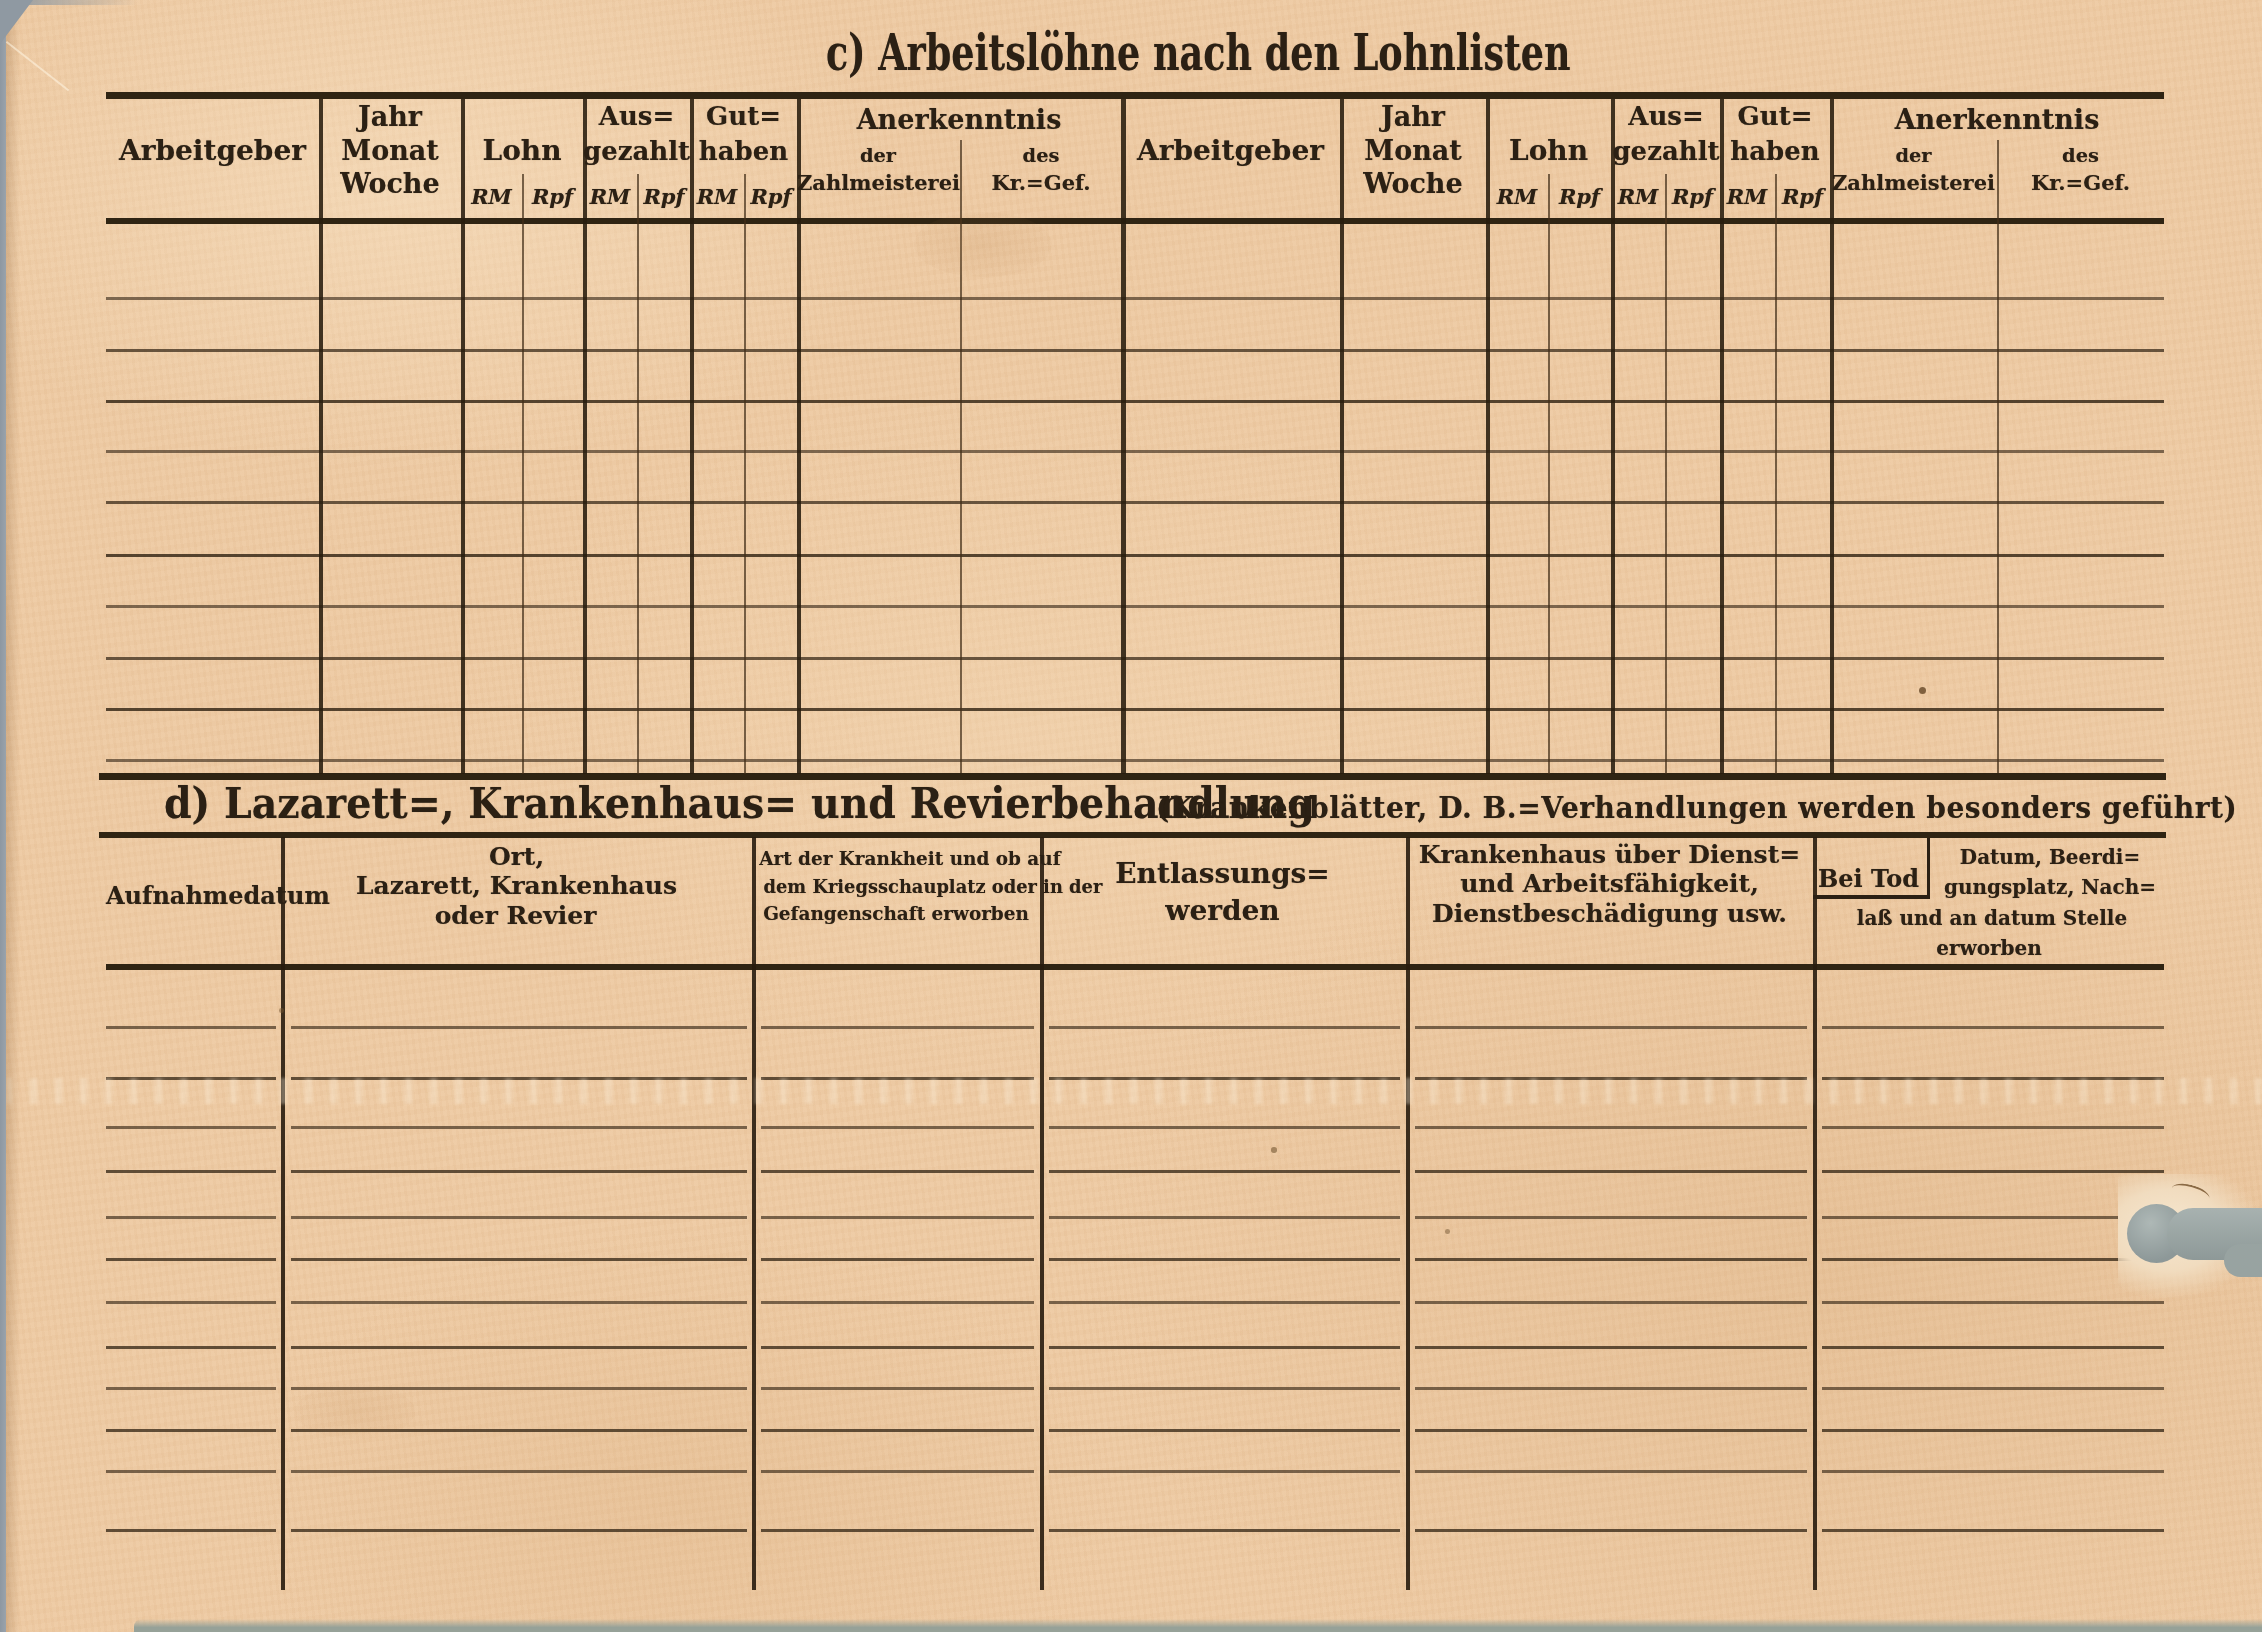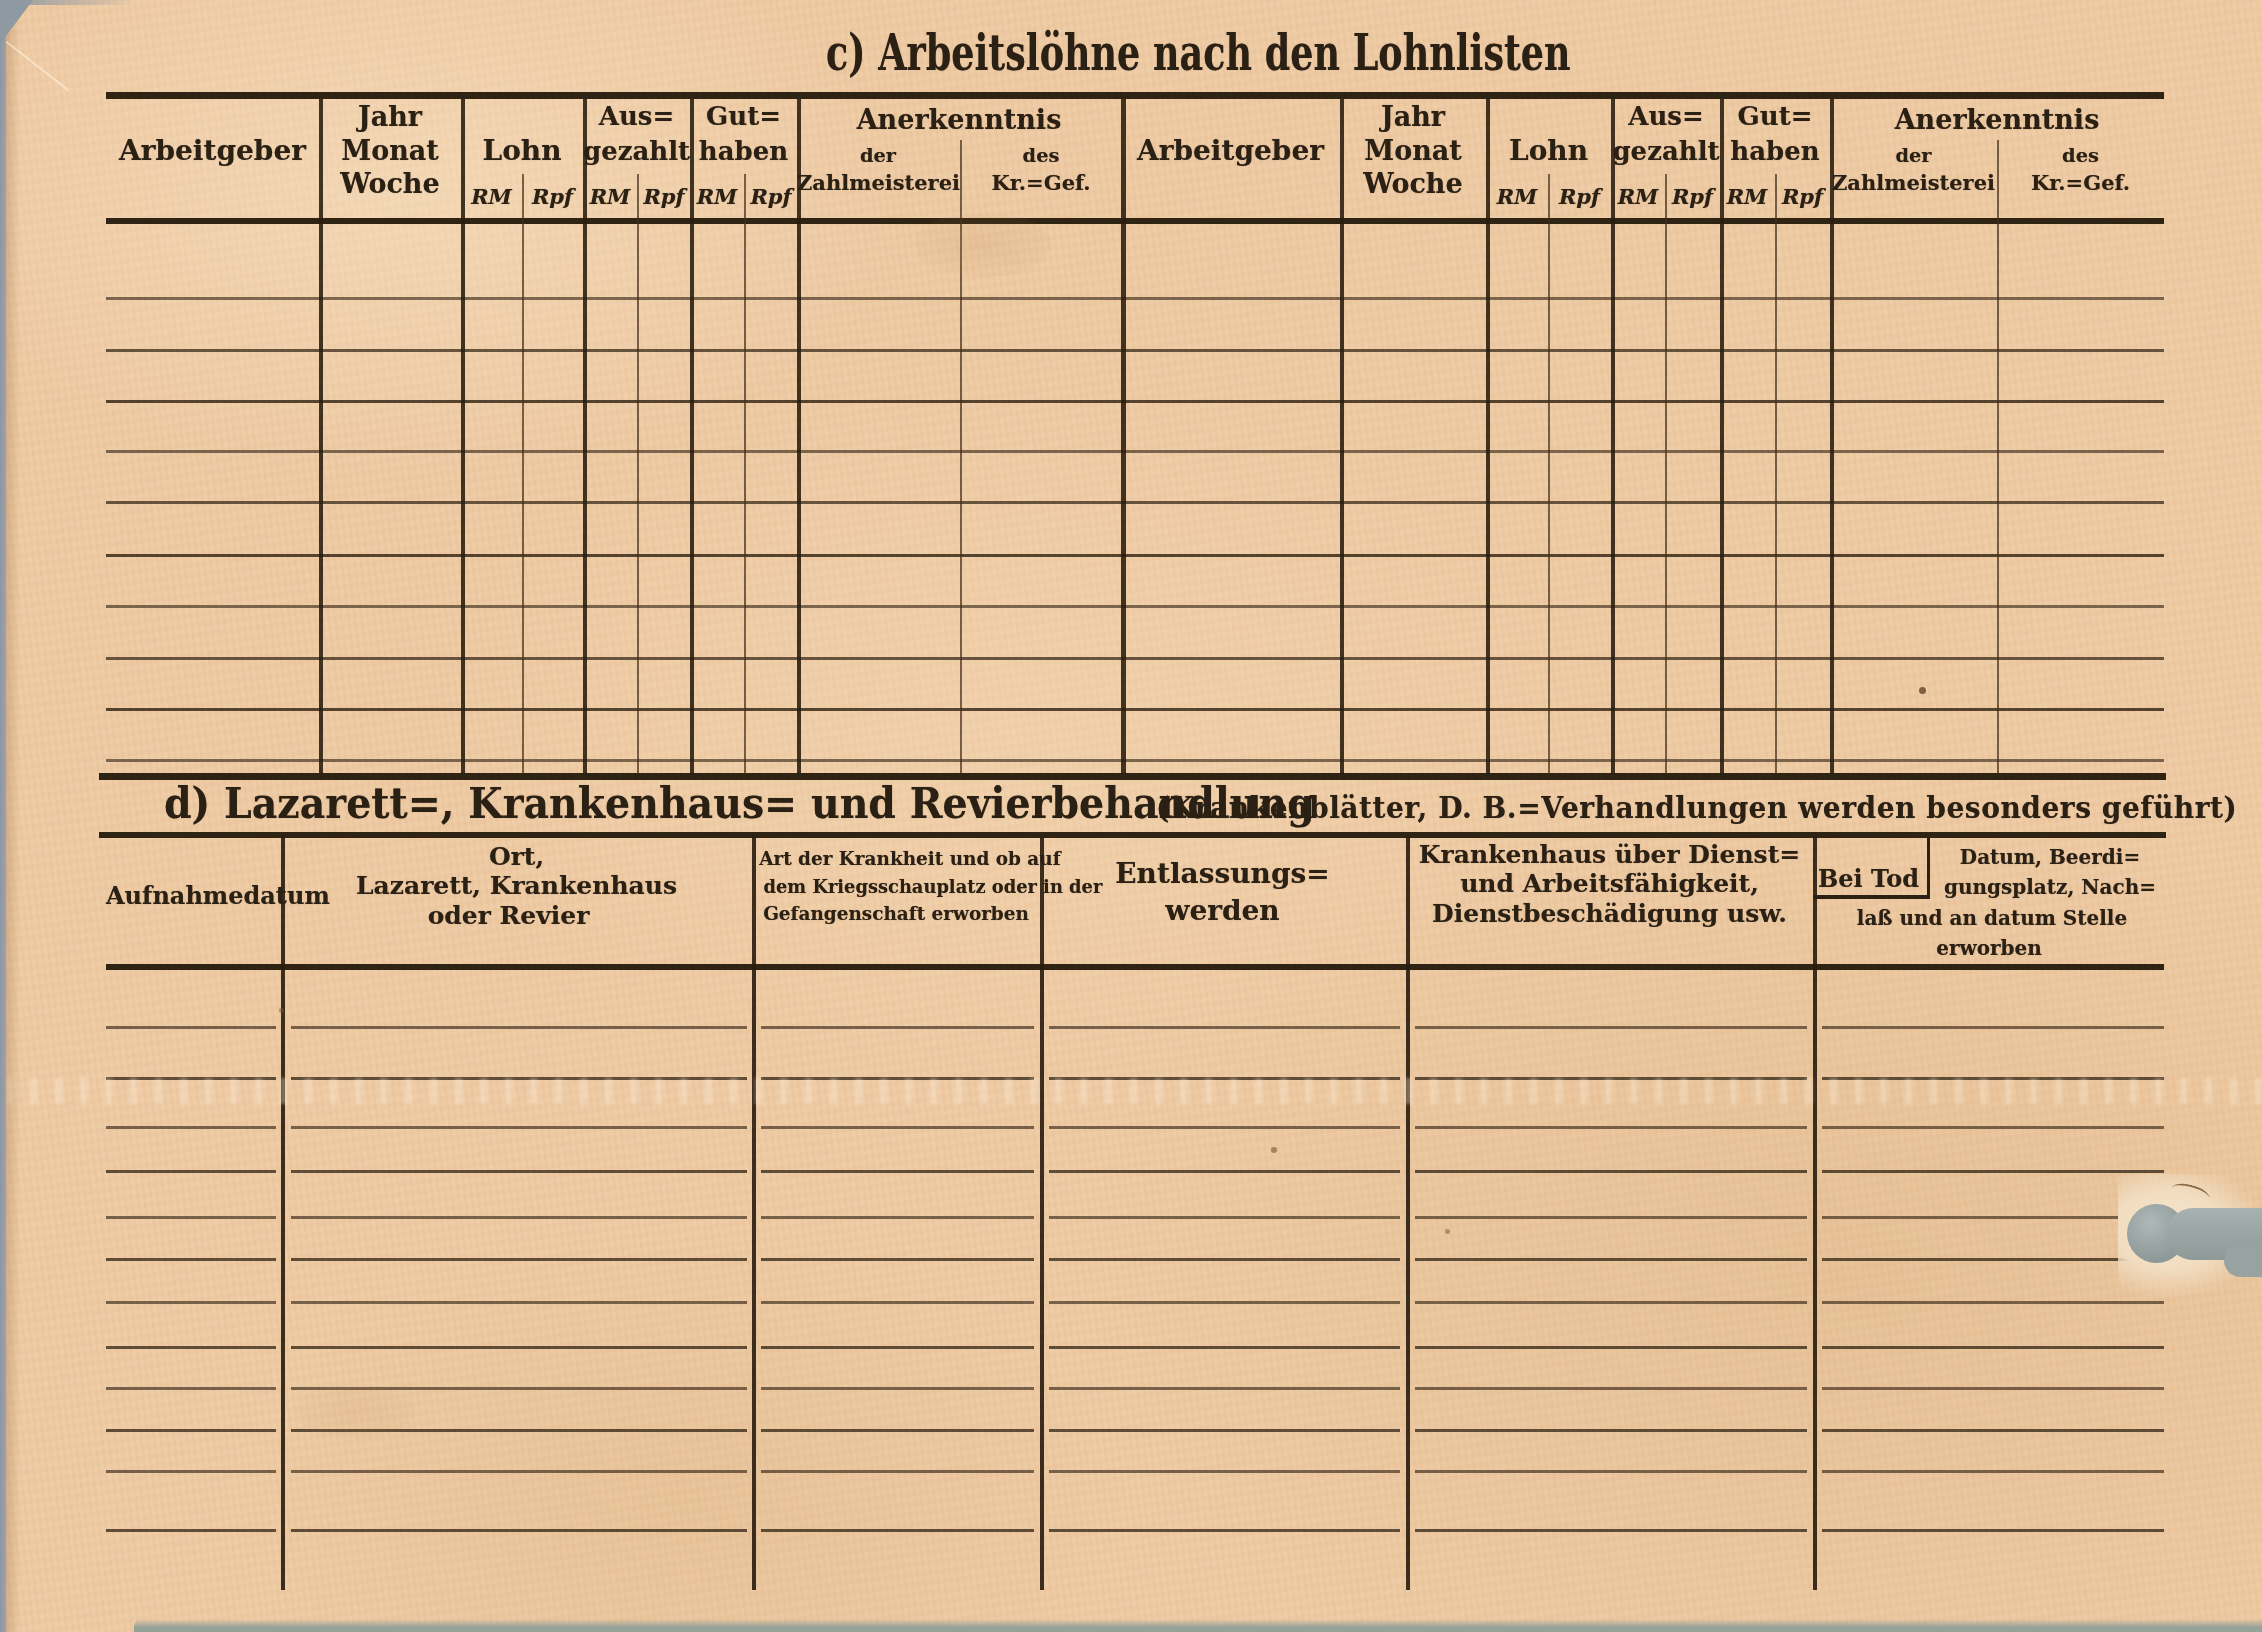--- a/index.html
+++ b/index.html
@@ -184,21 +184,21 @@
   <div class="lbl" style="left:1830px;top:172px;width:167px;font-size:21px;">Zahlmeisterei</div>
   <div class="lbl" style="left:1997px;top:146px;width:167px;font-size:19.4px;">des</div>
   <div class="lbl" style="left:1997px;top:172px;width:167px;font-size:21px;">Kr.=Gef.</div>
 
   <div class="lbl left" style="left:164px;top:783px;font-size:42px;transform:scaleX(0.94);transform-origin:left top;">d) Lazarett=, Krankenhaus= und Revierbehandlung</div>
   <div class="lbl left" style="left:1156px;top:794px;font-size:29px;letter-spacing:0.5px;transform:scaleX(0.97);transform-origin:left top;">(Krankenblätter, D. B.=Verhandlungen werden besonders geführt)</div>
 
   <div class="lbl" style="left:106px;top:884px;width:175px;font-size:24px;">Aufnahmedatum</div>
   <div class="lbl" style="left:281px;top:844px;width:471px;font-size:25px;">Ort,</div>
   <div class="lbl" style="left:281px;top:873px;width:471px;font-size:25px;">Lazarett, Krankenhaus</div>
-  <div class="lbl" style="left:273px;top:903px;width:471px;font-size:25px;">oder Revier</div>
+  <div class="lbl" style="left:280px;top:903px;width:471px;font-size:25px;">oder Revier</div>
   <div class="lbl" style="left:752px;top:849px;width:288px;font-size:19.4px;transform:scaleX(0.95);">Art der Krankheit und ob auf</div>
   <div class="lbl" style="left:752px;top:877px;width:288px;font-size:19.4px;transform:scaleX(0.92);">dem Kriegsschauplatz oder in der</div>
   <div class="lbl" style="left:752px;top:904px;width:288px;font-size:19.4px;transform:scaleX(0.95);">Gefangenschaft erworben</div>
   <div class="lbl" style="left:1040px;top:860px;width:365px;font-size:28px;">Entlassungs=</div>
   <div class="lbl" style="left:1040px;top:897px;width:365px;font-size:28px;">werden</div>
   <div class="lbl" style="left:1406px;top:842px;width:407px;font-size:25px;">Krankenhaus über Dienst=</div>
   <div class="lbl" style="left:1406px;top:871px;width:407px;font-size:25px;">und Arbeitsfähigkeit,</div>
   <div class="lbl" style="left:1406px;top:901px;width:407px;font-size:25px;">Dienstbeschädigung usw.</div>
 
   <div class="art" style="left:1813px;top:838px;width:114px;height:57px;border-right:3.7px solid #2b2014;border-bottom:4.6px solid #2b2014;">

